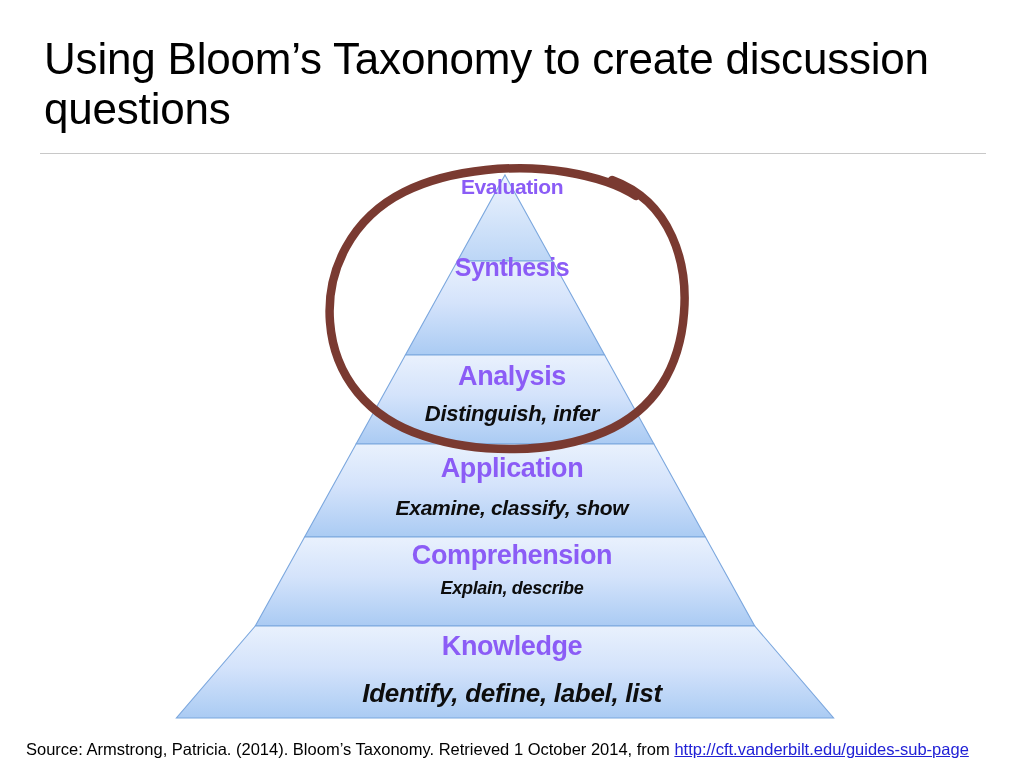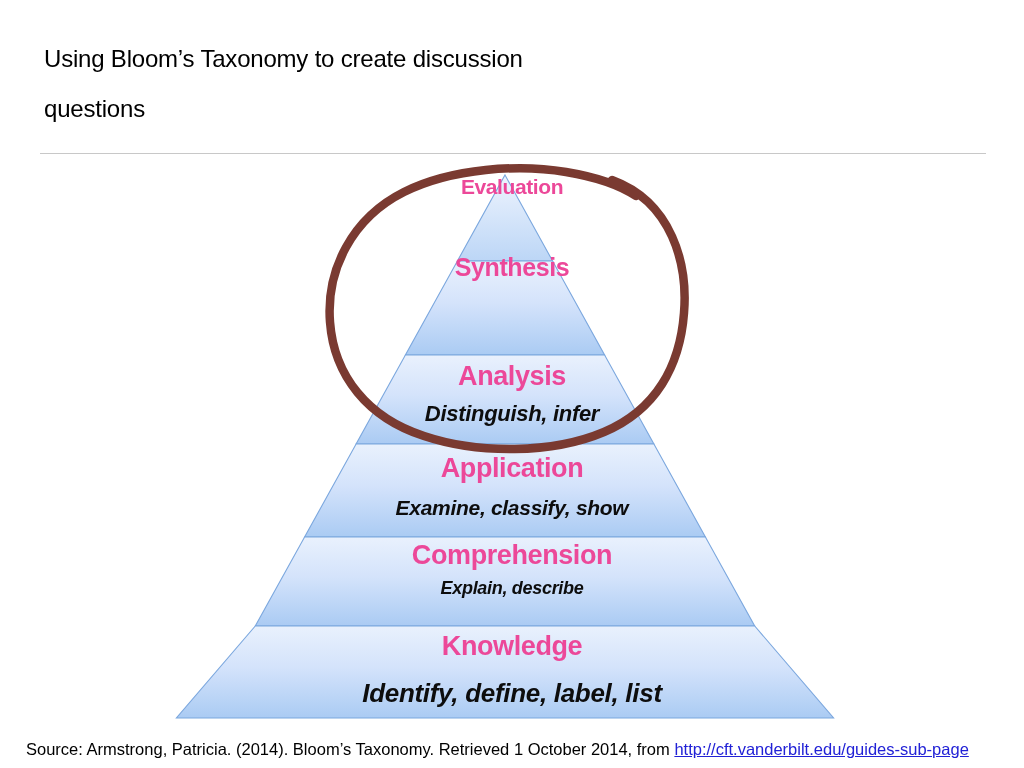--- a/index.html
+++ b/index.html
@@ -28,21 +28,21 @@
 
   
   #title-block {
     position: absolute;
     left: 44px;
     top: 34px;
     width: 900px;
   }
   #slide-title {
     font-family: "Liberation Sans", sans-serif;
-    font-size: 24px;
+    font-size: 44px;
     font-weight: 400;
     line-height: 50px;
     letter-spacing: -0.2px;
     color: #000000;
     white-space: pre-line;
   }
 
   
   #title-rule {
     position: absolute;
@@ -69,21 +69,21 @@
   
   .tier-text {
     position: absolute;
     width: 100%;
     text-align: center;
     pointer-events: none;
   }
   .tier-title {
     font-family: "Liberation Sans", sans-serif;
     font-weight: bold;
-    color: #ec4899;
+    color: #8b5cf6;
     letter-spacing: -0.4px;
     line-height: 1.0;
   }
   .tier-verbs {
     font-family: "Liberation Sans", sans-serif;
     font-weight: bold;
     font-style: italic;
     color: #0d0d0d;
     letter-spacing: -0.3px;
     line-height: 1.08;

